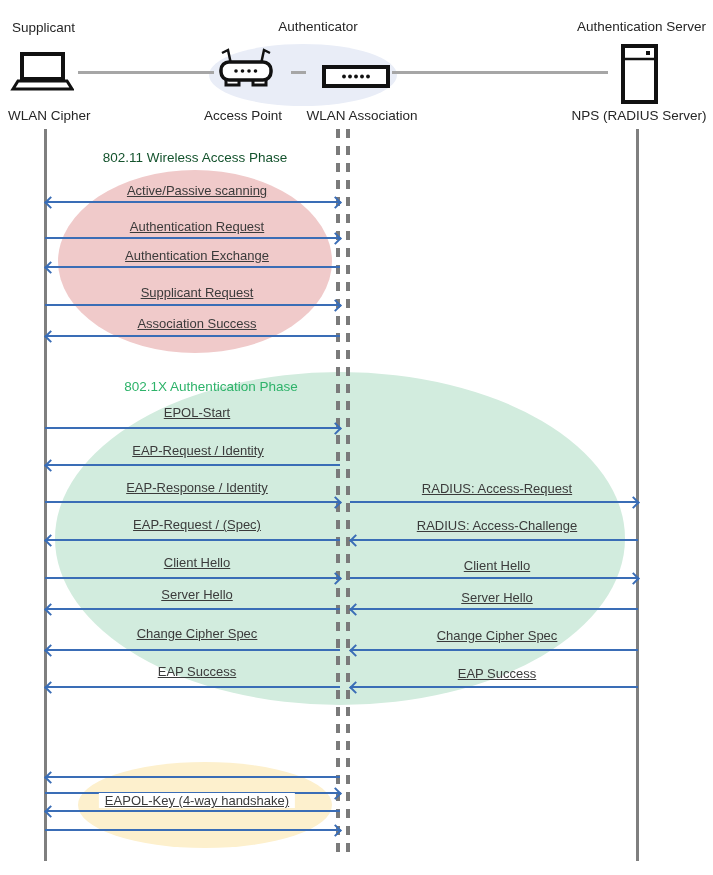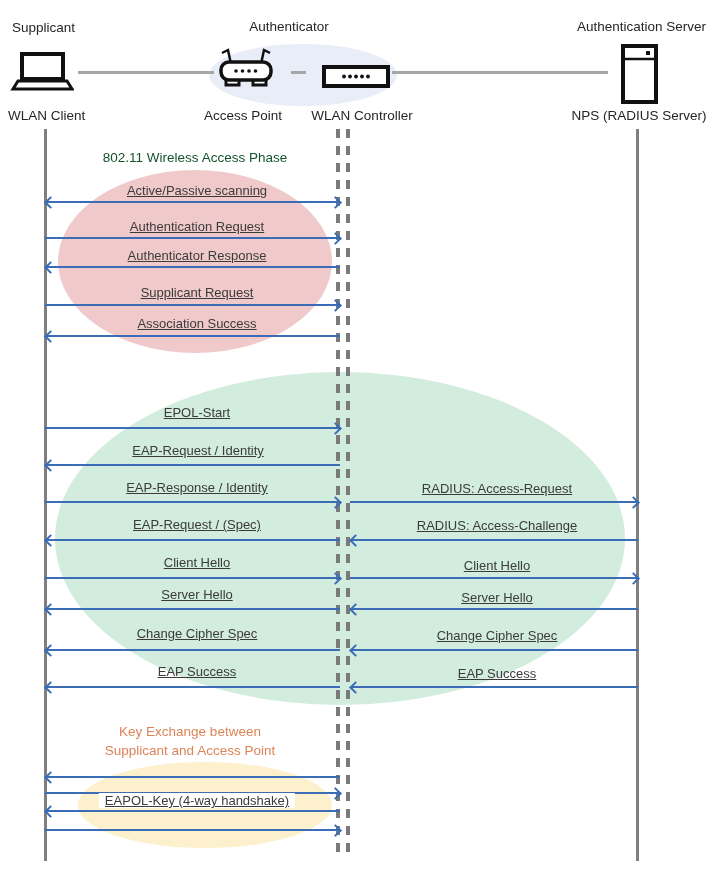--- a/index.html
+++ b/index.html
@@ -23,21 +23,21 @@
   svg{display:block;}
 </style>
 </head>
 <body>
 
 <div class="canvas">
 
   <div class="ellipse" style="left: 209px; top: 44px; width: 188px; height: 62px; background: rgb(233, 237, 247);"></div>
 
   <div class="hdr" style="left:12px;top:20px;">Supplicant</div>
-  <div class="hdr ctr" style="left:219px;top:19px;width:140px;">Authenticator</div>
+  <div class="hdr ctr" style="left:248px;top:19px;width:140px;">Authenticator</div>
   <div class="hdr" style="left:560px;top:19px;width:146px;text-align:right;">Authentication Server</div>
 
   <div class="conn" style="left:78px;top:71px;width:136px;"></div>
   <div class="conn" style="left:291px;top:71px;width:15px;"></div>
   <div class="conn" style="left:392px;top:71px;width:216px;"></div>
 
   <div class="abs" style="left:10px;top:52px;">
     <svg width="64" height="40" viewBox="0 0 64 40">
       <rect x="12" y="2" width="41" height="25" fill="#fff" stroke="#111" stroke-width="4"></rect>
       <polygon points="8,29 57,29 62,37 3,37" fill="#fff" stroke="#111" stroke-width="3"></polygon>
@@ -70,49 +70,48 @@
   </div>
 
   <div class="abs" style="left:620px;top:43px;">
     <svg width="40" height="62" viewBox="0 0 40 62">
       <rect x="3" y="3" width="33" height="56" fill="#fff" stroke="#111" stroke-width="4"></rect>
       <line x1="3" y1="16" x2="36" y2="16" stroke="#111" stroke-width="2.5"></line>
       <rect x="26" y="8" width="4" height="4" fill="#111"></rect>
     </svg>
   </div>
 
-  <div class="devlbl" style="left:8px;top:108px;">WLAN Client</div>
+  <div class="devlbl" style="left:8px;top:108px;">WLAN Cipher</div>
   <div class="devlbl ctr" style="left:183px;top:108px;width:120px;">Access Point</div>
-  <div class="devlbl ctr" style="left:297px;top:108px;width:130px;">WLAN Controller</div>
+  <div class="devlbl ctr" style="left:297px;top:108px;width:130px;">WLAN Association</div>
   <div class="devlbl ctr" style="left:554px;top:108px;width:170px;">NPS (RADIUS Server)</div>
 
   <div class="ellipse" style="left: 58px; top: 170px; width: 274px; height: 183px; background: rgb(240, 202, 202);"></div>
   <div class="ellipse" style="left: 55px; top: 372px; width: 570px; height: 333px; background: rgb(210, 236, 222);"></div>
   <div class="ellipse" style="left: 78px; top: 762px; width: 254px; height: 86px; background: rgb(253, 240, 205);"></div>
 
   <div class="ll" style="left:44px;top:129px;height:732px;"></div>
   <div class="ll-dash" style="left:336px;top:129px;height:727px;"></div>
   <div class="ll-dash" style="left:346px;top:129px;height:727px;"></div>
   <div class="ll" style="left:636px;top:129px;height:732px;"></div>
 
   <div class="ptitle ctr" style="left: 60px; top: 148px; width: 270px; color: #14532d;">802.11 Wireless Access Phase</div>
-  <div class="ptitle ctr" style="left: 55px; top: 722px; width: 270px; color: rgb(221, 131, 87);">Key Exchange between
-Supplicant and Access Point</div>
+  <div class="ptitle ctr" style="left: 76px; top: 377px; width: 270px; color: rgb(46, 179, 106);">802.1X Authentication Phase</div>
 
   <div id="flows">
       <div class="mline" style="left: 45px; top: 200.75px; width: 295px;"></div>
       <div class="head r" style="left: 330.5px; top: 197.5px;"></div>
       <div class="head l" style="left: 45.5px; top: 197.5px;"></div>
       <div class="mlabel" style="left: 197px; top: 183px;">Active/Passive scanning</div>
       <div class="mline" style="left: 45px; top: 236.75px; width: 295px;"></div>
       <div class="head r" style="left: 330.5px; top: 233.5px;"></div>
       <div class="mlabel" style="left: 197px; top: 219px;">Authentication Request</div>
       <div class="mline" style="left: 45px; top: 265.75px; width: 295px;"></div>
       <div class="head l" style="left: 45.5px; top: 262.5px;"></div>
-      <div class="mlabel" style="left: 197px; top: 248px;">Authenticator Response</div>
+      <div class="mlabel" style="left: 197px; top: 248px;">Authentication Exchange</div>
       <div class="mline" style="left: 45px; top: 303.75px; width: 295px;"></div>
       <div class="head r" style="left: 330.5px; top: 300.5px;"></div>
       <div class="mlabel" style="left: 197px; top: 285px;">Supplicant Request</div>
       <div class="mline" style="left: 45px; top: 334.75px; width: 295px;"></div>
       <div class="head l" style="left: 45.5px; top: 331.5px;"></div>
       <div class="mlabel" style="left: 197px; top: 316px;">Association Success</div>
       <div class="mline" style="left: 45px; top: 426.75px; width: 295px;"></div>
       <div class="head r" style="left: 330.5px; top: 423.5px;"></div>
       <div class="mlabel" style="left: 197px; top: 405px;">EPOL-Start</div>
       <div class="mline" style="left: 45px; top: 463.75px; width: 295px;"></div>

